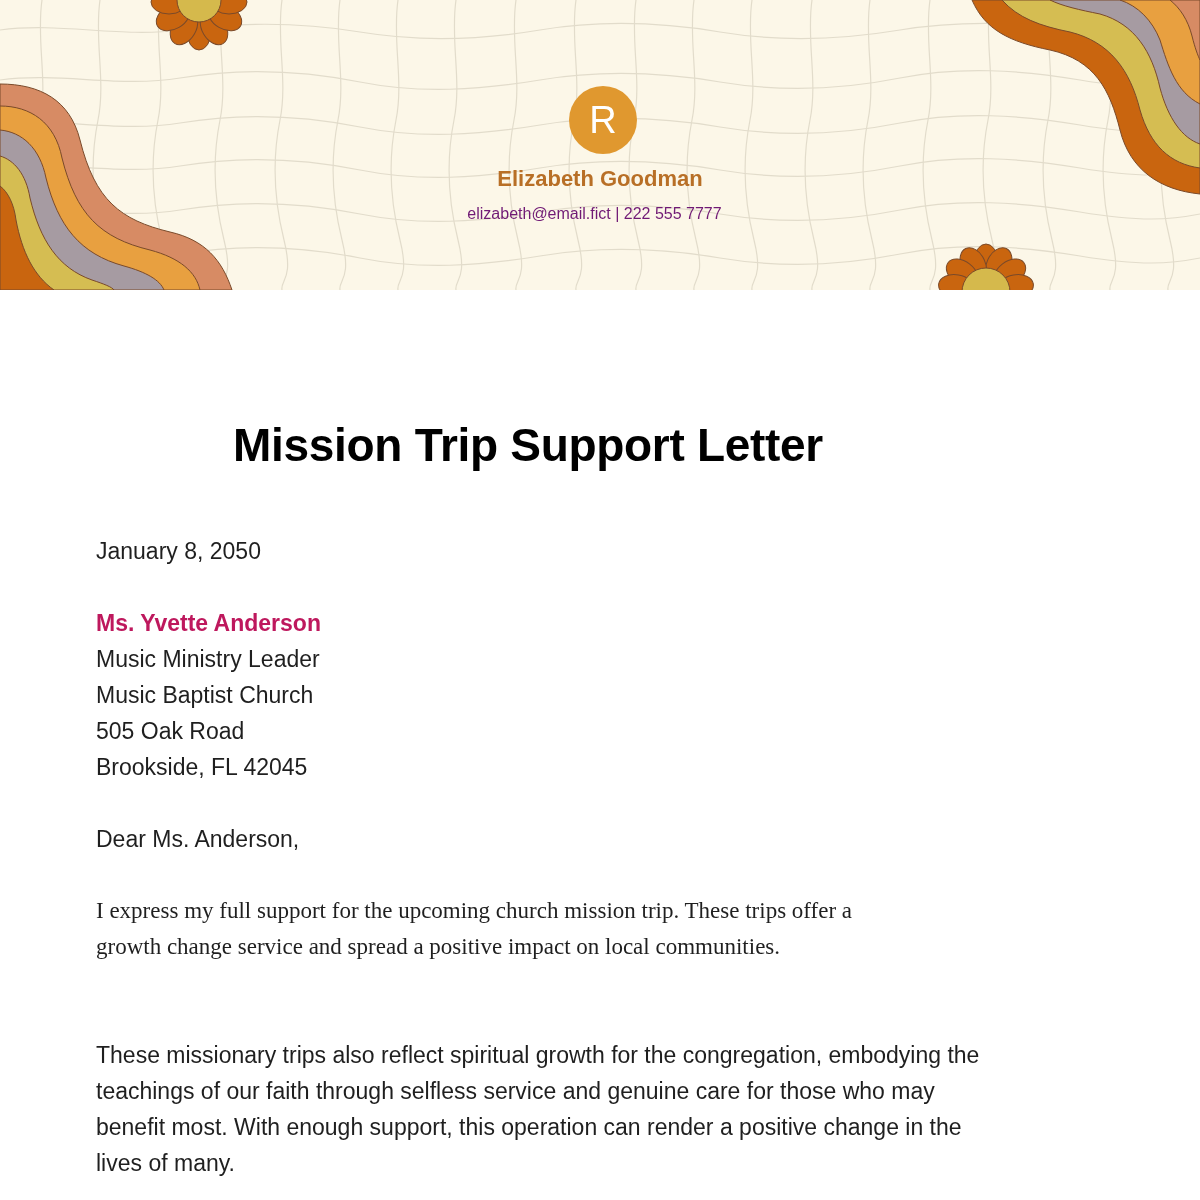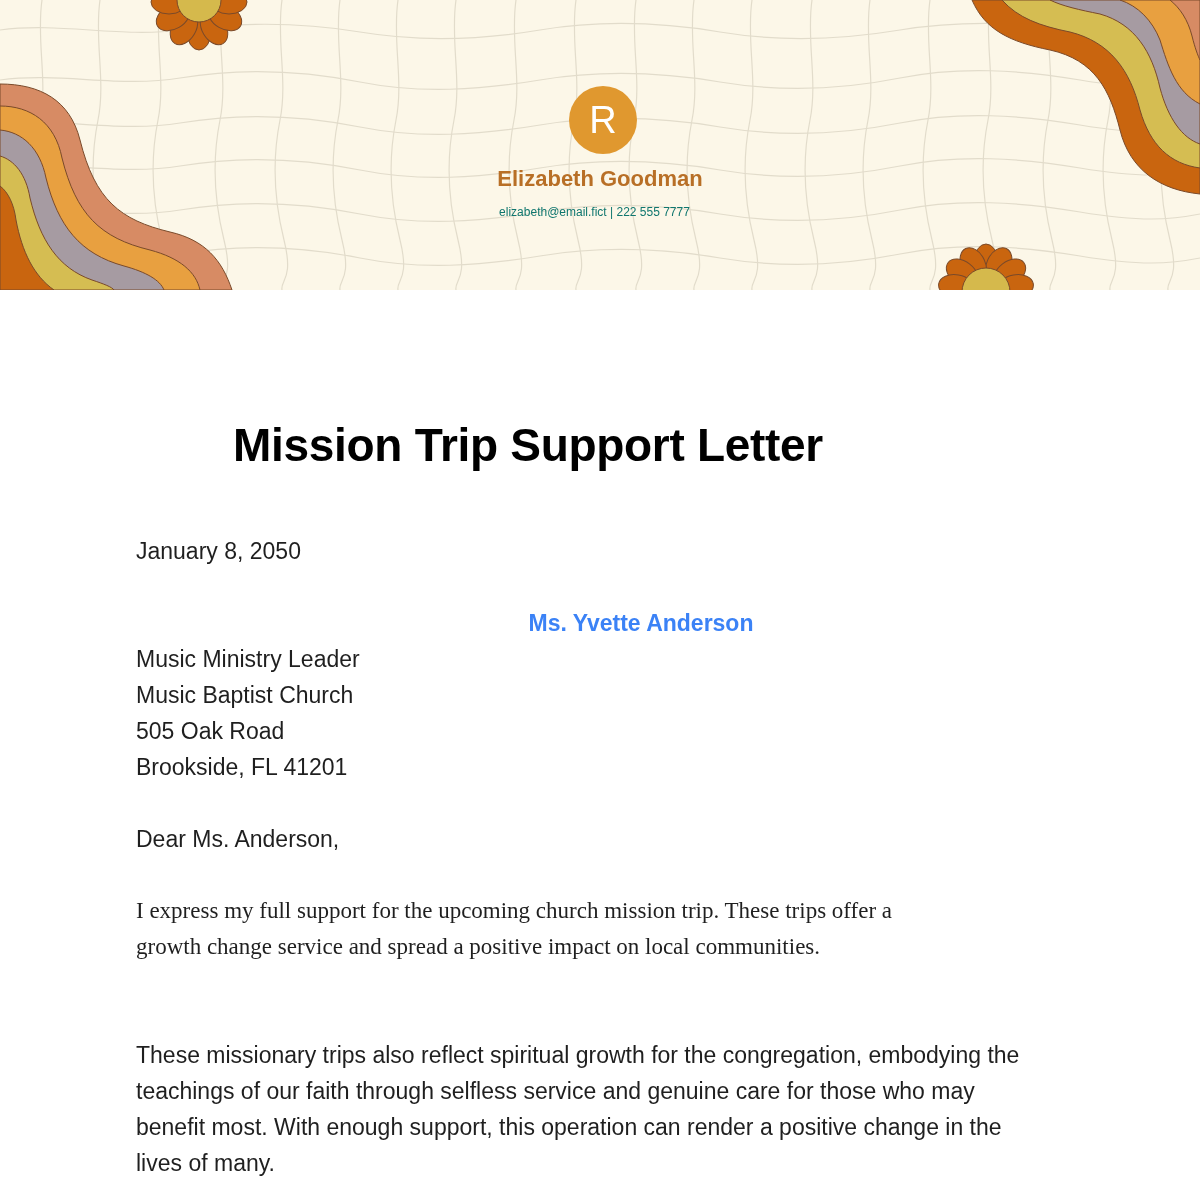--- a/index.html
+++ b/index.html
@@ -20,34 +20,34 @@
       border-radius: 50%; background: #e0982f;
       display: flex; align-items: center; justify-content: center;
       color: #ffffff; font-size: 38px; font-weight: 400;
     }
     .sender-name {
       position: absolute; left: 0; width: 1200px; top: 166px;
       text-align: center; color: #b86f26; font-weight: 700; font-size: 22px;
     }
     .sender-contact {
       position: absolute; left: 0; width: 1189px; top: 205px;
-      text-align: center; color: #0f766e; font-size: 12px;
+      text-align: center; color: #701a75; font-size: 16px;
     }
     .title {
       position: absolute; left: 0; width: 1056px; top: 418px;
       text-align: center; font-size: 46px; font-weight: 700; color: #000;
       letter-spacing: -0.3px;
     }
     .body-text {
       position: absolute; left: 96px; width: 1010px;
-      font-size: 23px; line-height: 36px; color: #1f1f1f; margin-left: 40px;
+      font-size: 23px; line-height: 36px; color: #1f1f1f;
     }
     .date { top: 533px; }
     .recipient { top: 605px; }
-    .recipient .name { font-weight: 700; color: #3b82f6; text-align: center; }
+    .recipient .name { font-weight: 700; color: #be185d; }
     .salutation { top: 821px; }
     .para1 { top: 893px; font-family: Liberation Serif, serif; }
     .para2 { top: 1037px; }
     .line { display: block; white-space: nowrap; }
   </style>
 </head>
 <body>
 
 <div class="header">
   <svg class="deco" width="1200" height="290" viewBox="0 0 1200 290">
@@ -133,21 +133,21 @@
 
 <div class="title">Mission Trip Support Letter</div>
 
 <div class="body-text date">January 8, 2050</div>
 
 <div class="body-text recipient">
   <span class="line name">Ms. Yvette Anderson</span>
   <span class="line">Music Ministry Leader</span>
   <span class="line">Music Baptist Church</span>
   <span class="line">505 Oak Road</span>
-  <span class="line">Brookside, FL 41201</span>
+  <span class="line">Brookside, FL 42045</span>
 </div>
 
 <div class="body-text salutation">Dear Ms. Anderson,</div>
 
 <div class="body-text para1">
   <span class="line">I express my full support for the upcoming church mission trip. These trips offer a</span>
   <span class="line">growth change service and spread a positive impact on local communities.</span>
 </div>
 
 <div class="body-text para2">

